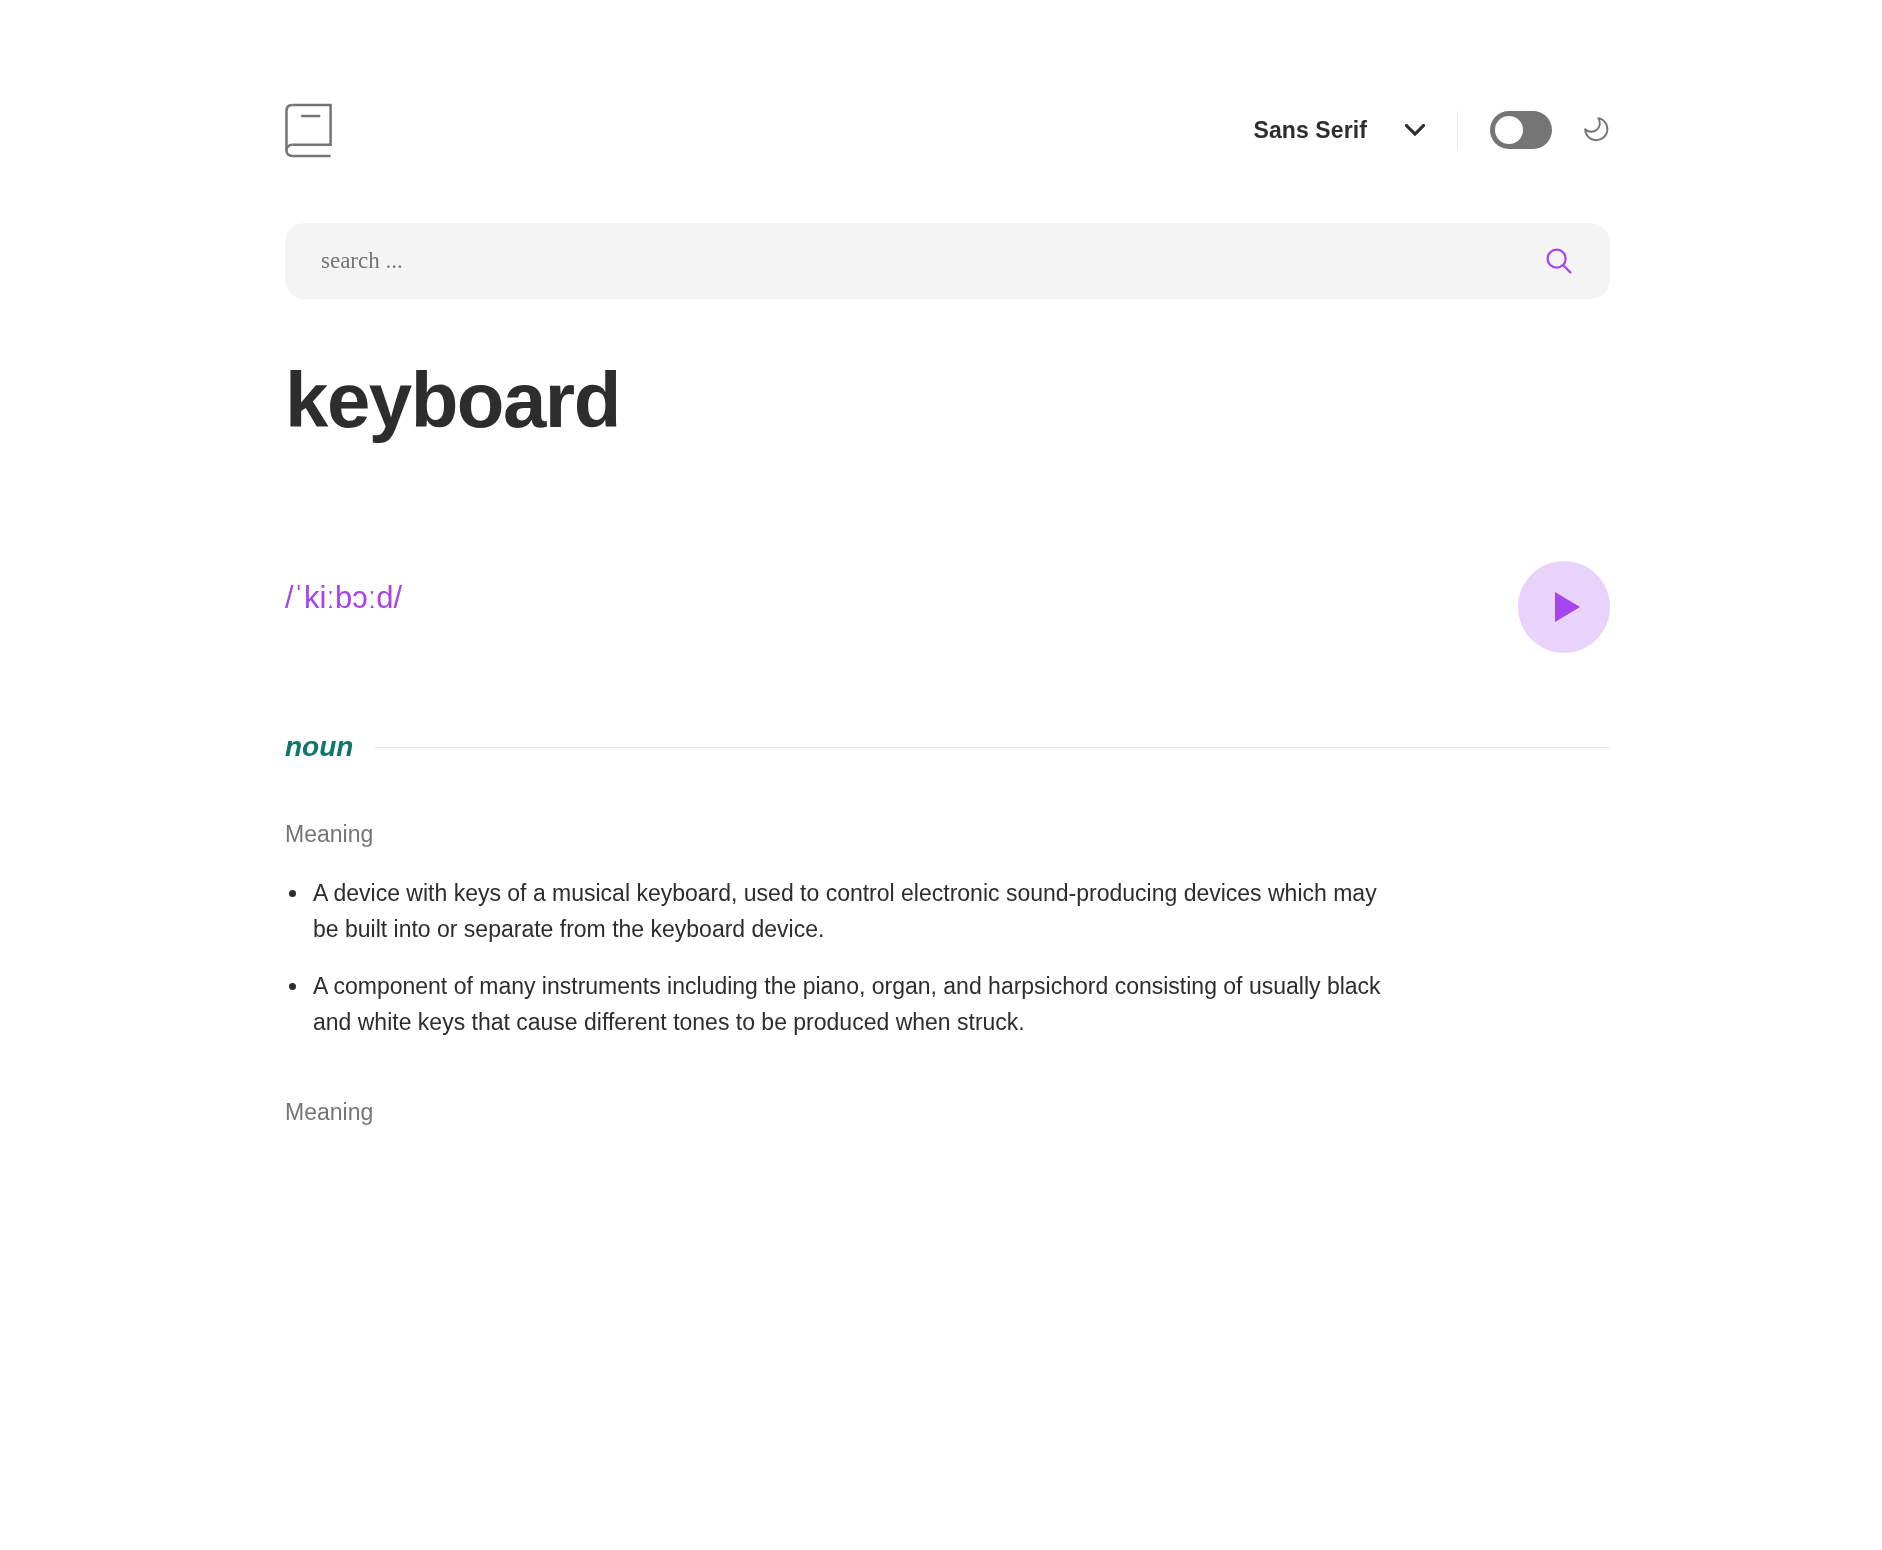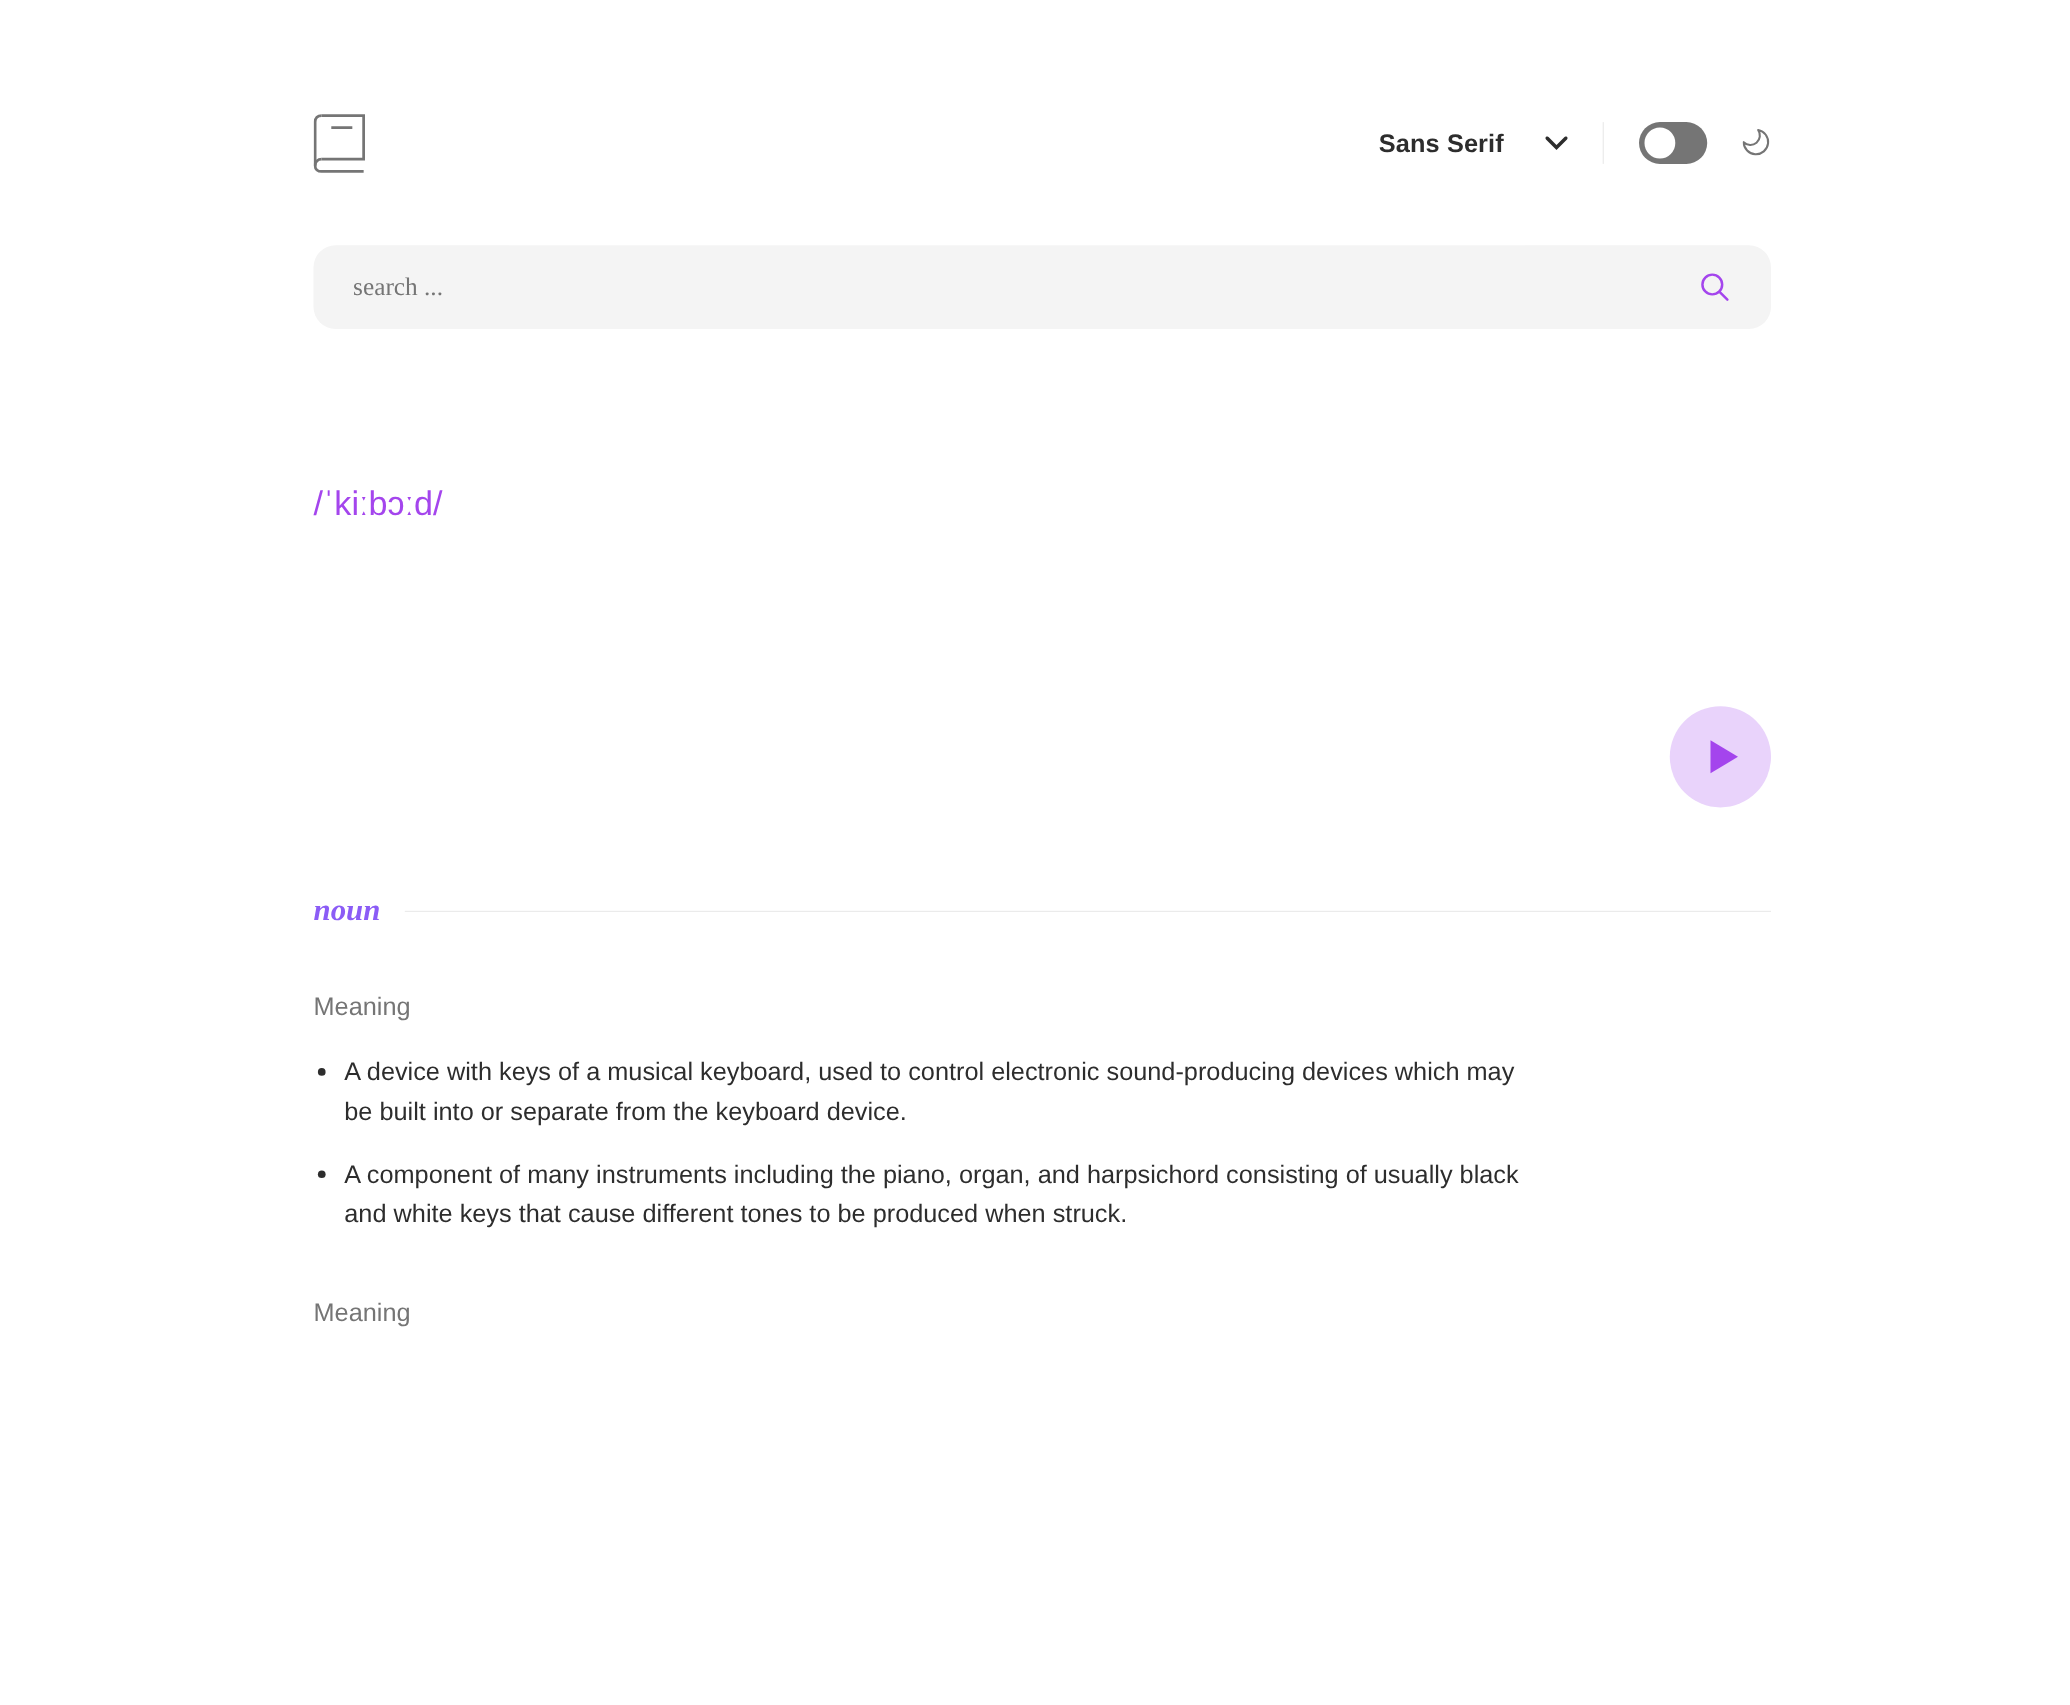--- a/index.html
+++ b/index.html
@@ -182,23 +182,22 @@
   .pos-row {
     display: flex;
     align-items: center;
     gap: 0;
     margin-top: 70px;
   }
   .pos-label {
     font-size: 28px;
     font-weight: 700;
     font-style: italic;
-    color: #8b5cf6;
+    color: #0f766e;
     white-space: nowrap;
-    font-family: Liberation Serif, serif;
   }
   .pos-rule {
     flex: 1;
     height: 1px;
     background: #e9e9e9;
     margin-left: 22px;
   }
 
   .meaning-label {
     font-size: 23px;
@@ -302,20 +301,21 @@
       <input class="search-field" type="text" placeholder="search ..." style="">
       <span class="search-icon">
         <svg viewBox="0 0 22 22" width="26" height="26" fill="none" xmlns="http://www.w3.org/2000/svg">
           <circle cx="9" cy="9" r="7.6" stroke="#a445ed" stroke-width="1.9"></circle>
           <line x1="14.6" y1="14.6" x2="20.6" y2="20.6" stroke="#a445ed" stroke-width="1.9" stroke-linecap="round"></line>
         </svg>
       </span>
     </div>
 
     <div class="word-block">
+      <h1 class="word-title">keyboard</h1>
       <div class="phonetic">/ˈkiːbɔːd/</div>
       <button class="play-button">
         <span class="play-triangle"></span>
       </button>
     </div>
 
     <div class="pos-row">
       <span class="pos-label">noun</span>
       <span class="pos-rule"></span>
     </div>

